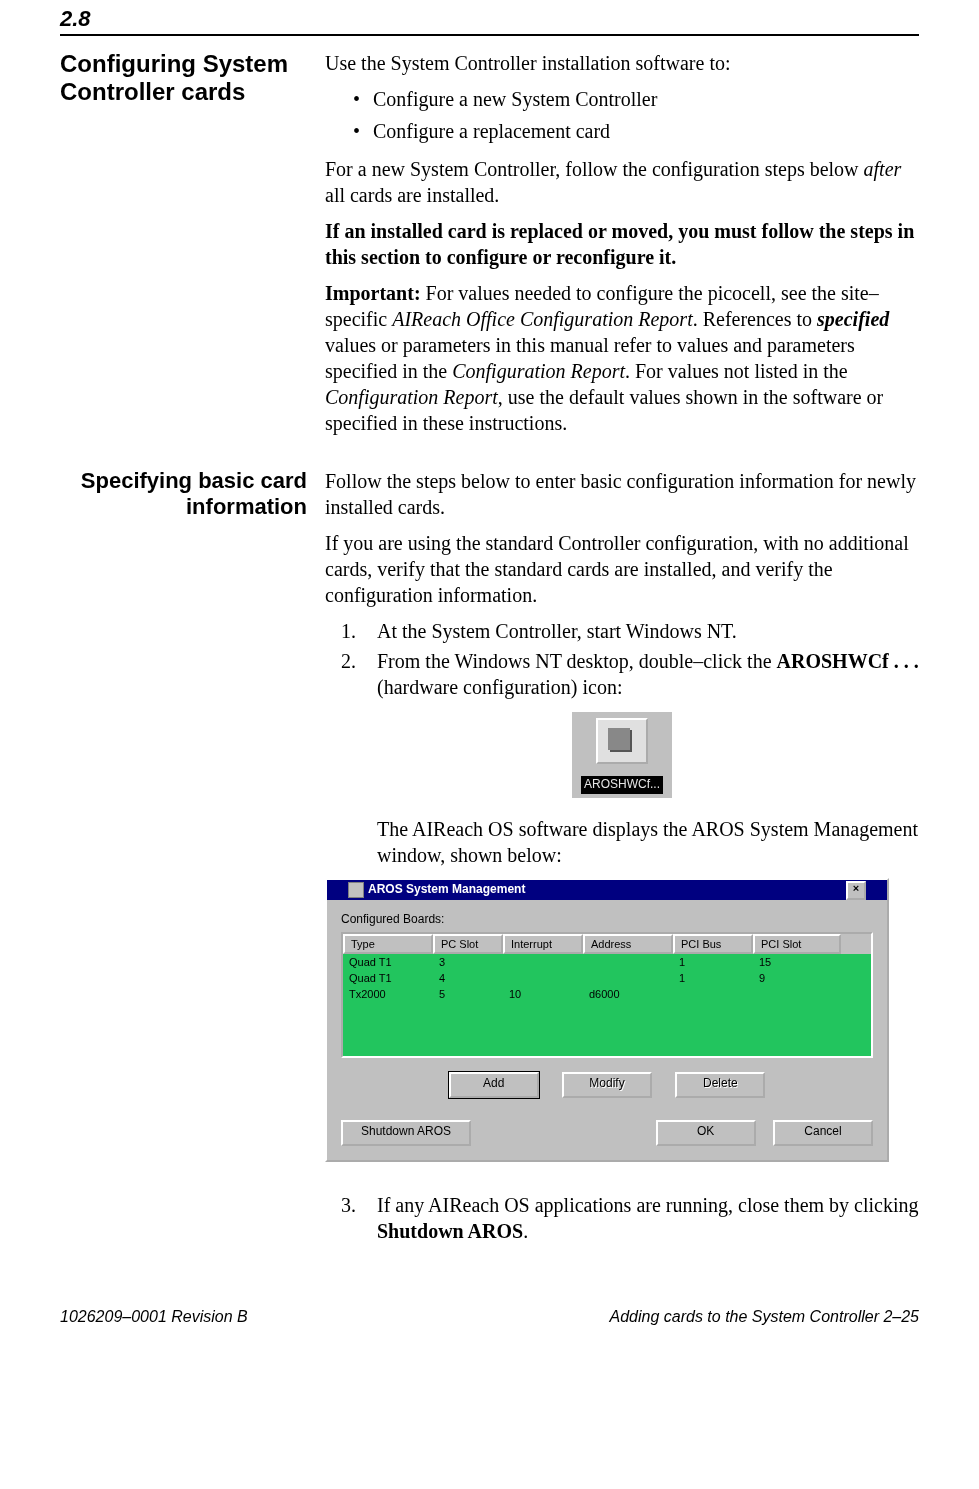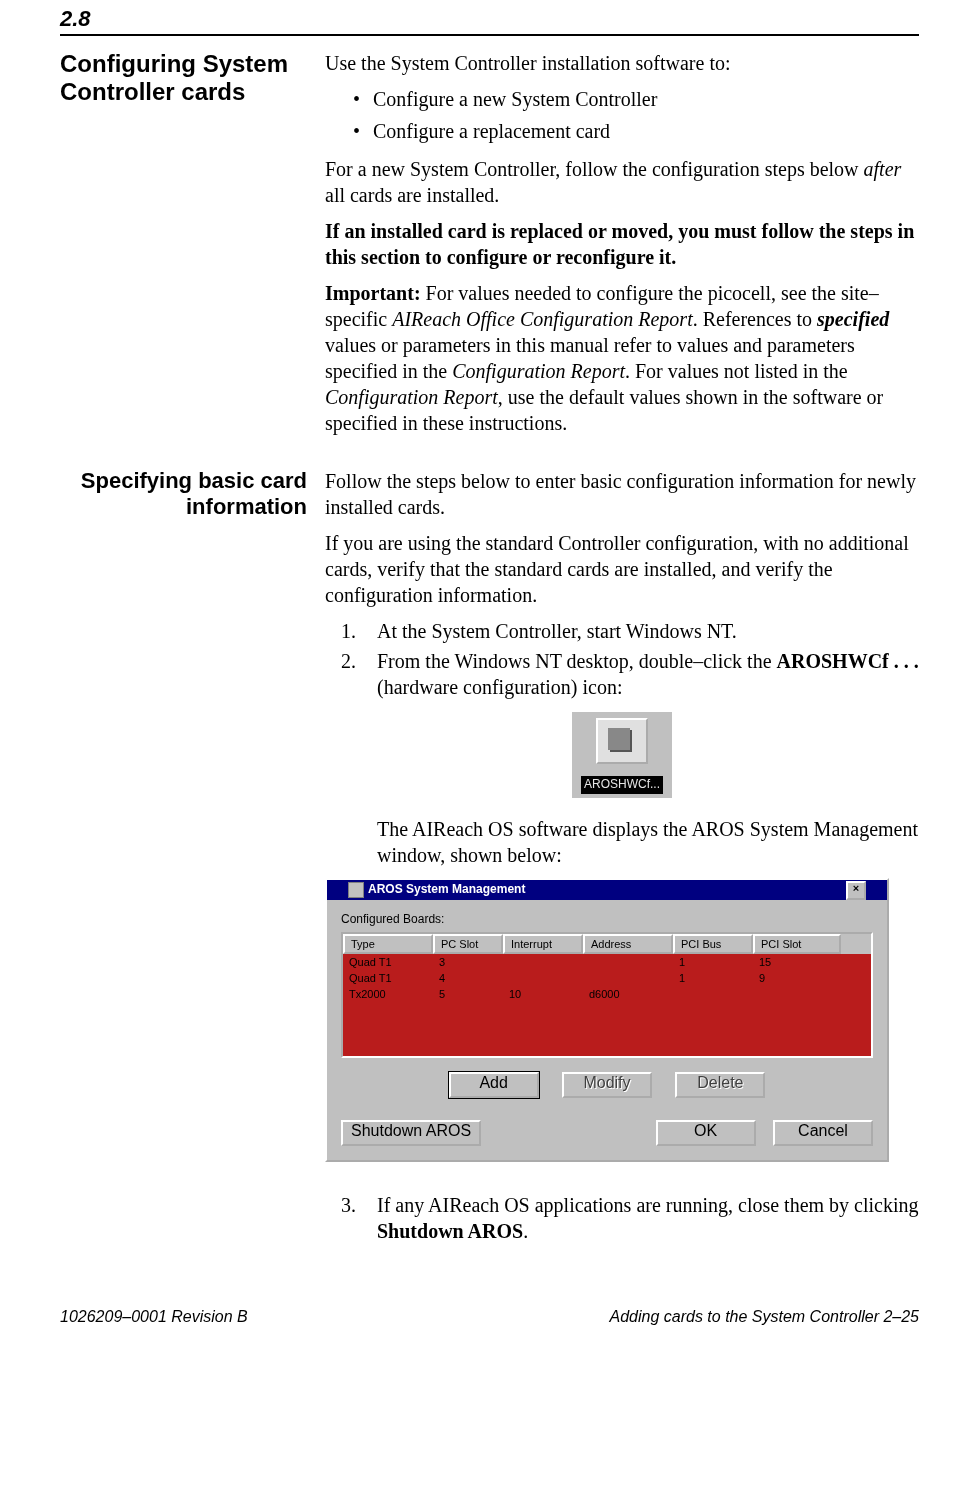--- a/index.html
+++ b/index.html
@@ -163,21 +163,21 @@
     line-height: 11px;
     text-align: center;
   }
   .dlg-body {
     padding: 12px 14px 14px 14px;
   }
   .dlg-label {
     margin-bottom: 4px;
   }
   .listview {
-    background: #b91c1c;
+    background: #22c55e;
     border: 2px inset #fff;
     height: 122px;
     overflow: hidden;
   }
   .lv-header {
     display: flex;
     background: #c0c0c0;
     font-size: 11px;
   }
   .lv-header .hcell {
@@ -211,30 +211,30 @@
     margin: 14px 0 22px 0;
   }
   .win-btn {
     display: inline-block;
     background: #c0c0c0;
     border: 2px outset #fff;
     min-width: 70px;
     height: 22px;
     line-height: 18px;
     text-align: center;
-    font-size: 16px;
+    font-size: 12px;
     margin: 0 10px;
     padding: 0 8px;
     vertical-align: middle;
   }
   .win-btn.default {
     box-shadow: 0 0 0 1px #000;
   }
   .win-btn.disabled {
-    color: #404040;
+    color: #000000;
     text-shadow: 1px 1px 0 #fff;
   }
   .bottom-btns {
     display: flex;
     justify-content: space-between;
     align-items: center;
   }
   .bottom-btns .right-group .win-btn { margin: 0 0 0 14px; min-width:80px; }
   .bottom-btns .win-btn { margin: 0; min-width: 110px; }
 

